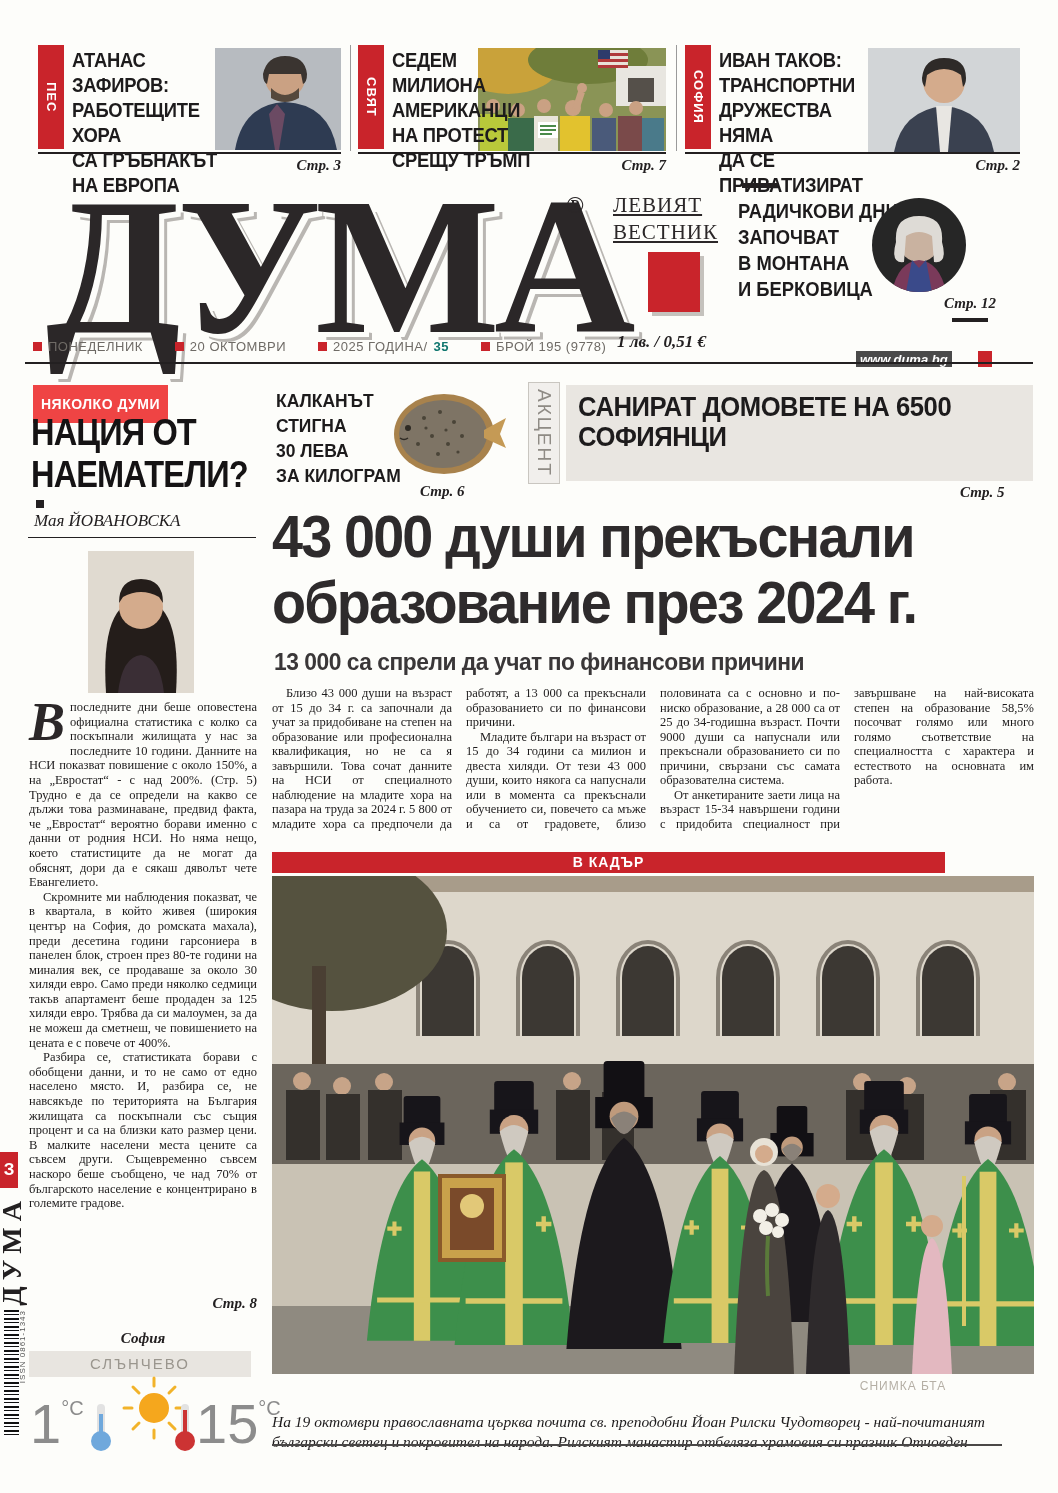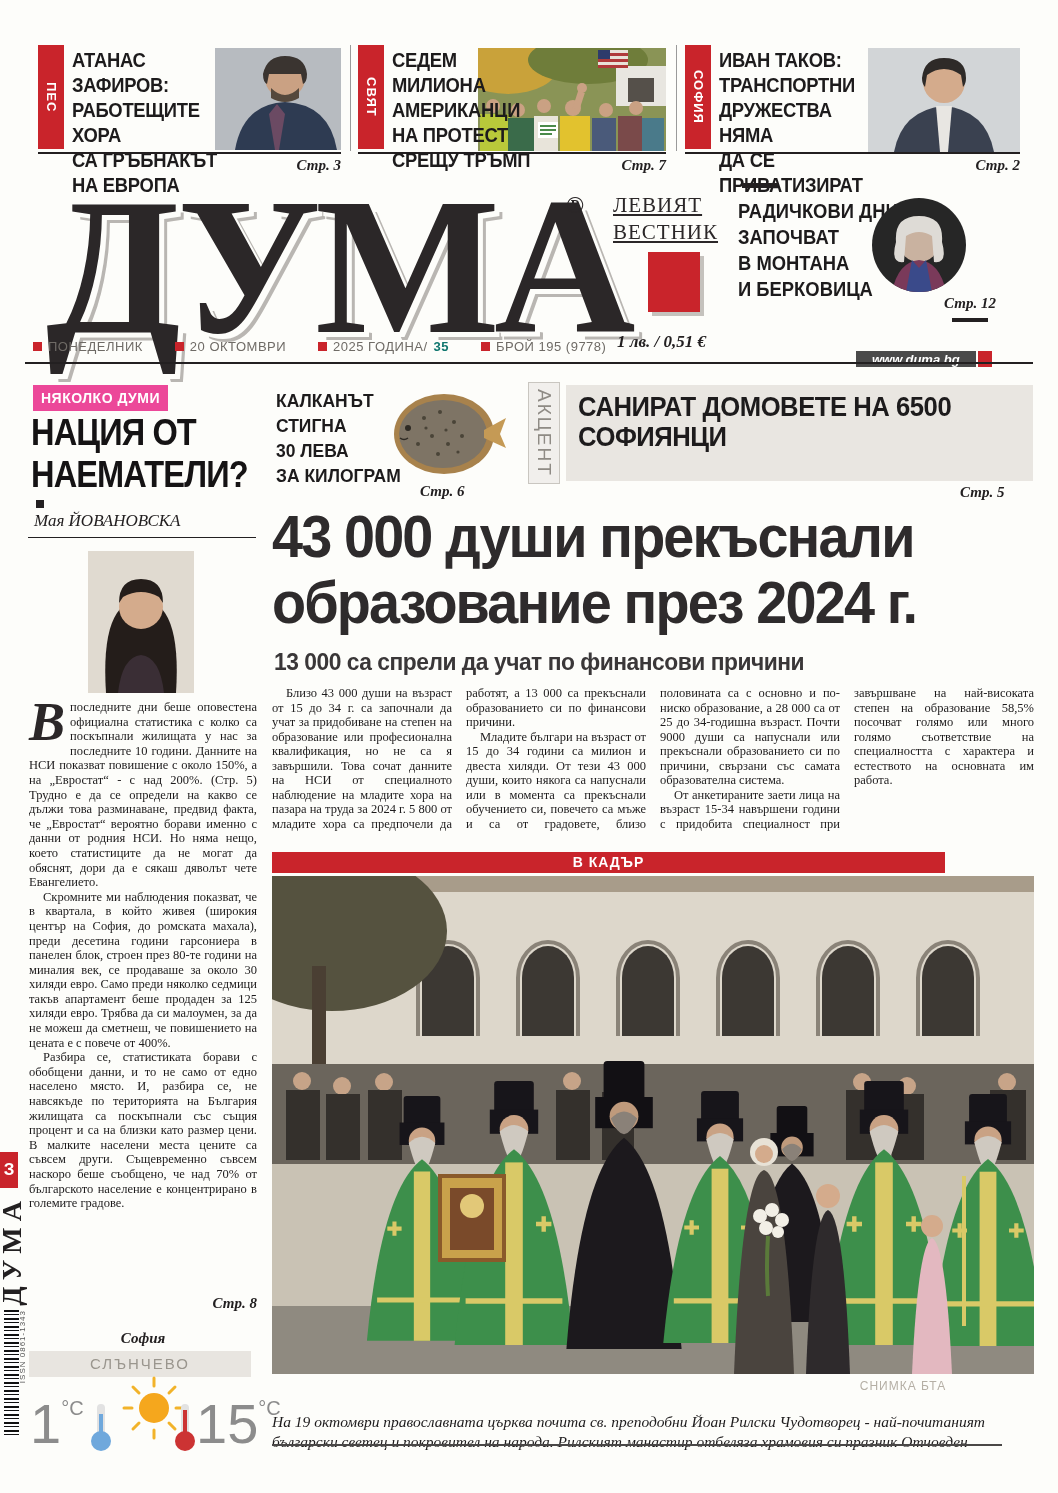--- a/index.html
+++ b/index.html
@@ -30,41 +30,41 @@
   .red-dot{position:absolute;left:648px;top:252px;width:52px;height:60px;background:#c9242b;
            box-shadow:4px 4px 0 #c5c2bd;}
   .price{position:absolute;left:617px;top:332px;font:italic 700 17px "Liberation Serif",serif;}
   .m-teaser-dash{position:absolute;left:742px;top:183px;width:36px;height:5px;background:#232021;}
   .m-teaser-title{position:absolute;left:738px;top:198px;font:700 20px/26px "Liberation Sans",sans-serif;
                   white-space:pre-line;transform:scaleX(.92);transform-origin:left top;color:#1d1b1c;}
   .m-teaser-photo{position:absolute;left:872px;top:198px;width:94px;height:94px;border-radius:50%;overflow:hidden;}
   .m-teaser-page{position:absolute;left:944px;top:296px;}
   .m-teaser-dash2{position:absolute;left:952px;top:318px;width:36px;height:4px;background:#232021;}
   .site-badge{position:absolute;left:856px;top:351px;height:16px;background:#4a4a4a;color:#fff;
-              display:flex;align-items:center;padding:0 16px;font:italic 700 13px "Liberation Sans",sans-serif;}
+              display:flex;align-items:center;padding:0 4px;font:italic 700 13px "Liberation Sans",sans-serif;}
   .site-sq{position:absolute;left:978px;top:351px;width:14px;height:16px;background:#c9242b;}
   .dateline{position:absolute;left:33px;top:339px;display:flex;gap:32px;align-items:center;
             font:400 13px "Liberation Sans",sans-serif;color:#6f6b66;letter-spacing:.5px;}
   .dateline .itm{display:flex;align-items:center;gap:6px;}
   .dateline .sq{width:9px;height:9px;background:#c9242b;display:inline-block;}
   .dateline .hl{color:#0f766e;font-weight:700;}
   .m-rule{position:absolute;left:25px;top:362px;width:1008px;border-bottom:2px solid #232021;}
 
   
   .edge-tab{position:absolute;left:0;top:1152px;width:18px;height:36px;background:#c9242b;color:#fff;
             font:700 17px "Liberation Sans",sans-serif;display:flex;align-items:center;justify-content:center;}
   .edge-title{position:absolute;left:-4px;top:1195px;writing-mode:vertical-rl;transform:rotate(180deg);
               font:700 28px "Liberation Serif",serif;letter-spacing:6px;color:#232021;}
   .barcode{position:absolute;left:4px;top:1310px;width:15px;height:128px;
            background:repeating-linear-gradient(to bottom,#111 0 2px,#fff 2px 4px,#111 4px 5px,#fff 5px 8px);}
   .issn{position:absolute;left:18px;top:1310px;writing-mode:vertical-rl;transform:rotate(180deg);
         font:400 8px "Liberation Sans",sans-serif;color:#555;letter-spacing:1px;}
 
   
-  .kicker{position:absolute;left:33px;top:385px;background:#ec4899;color:#fff;padding:5px 8px;
+  .kicker{position:absolute;left:33px;top:385px;background:#ef4444;color:#fff;padding:11px 8px;
           font:700 14px "Liberation Sans",sans-serif;letter-spacing:.5px;}
   .op-title{position:absolute;left:31px;top:412px;font:700 37px/42px "Liberation Sans",sans-serif;
             letter-spacing:-1px;transform:scaleX(.88);transform-origin:left top;color:#151314;}
   .op-bullet{position:absolute;left:36px;top:500px;width:8px;height:8px;background:#232021;}
   .op-author{position:absolute;left:34px;top:511px;font:italic 400 17px "Liberation Serif",serif;}
   .op-rule{position:absolute;left:28px;top:537px;width:228px;border-bottom:1.5px solid #232021;}
   .op-photo{position:absolute;left:88px;top:551px;width:106px;height:142px;overflow:hidden;}
   .op-body{position:absolute;left:29px;top:700px;width:228px;font:400 12.5px/14.6px "Liberation Serif",serif;
            text-align:justify;color:#1d1b1c;}
   .op-body p{margin:0;text-indent:14px;}

